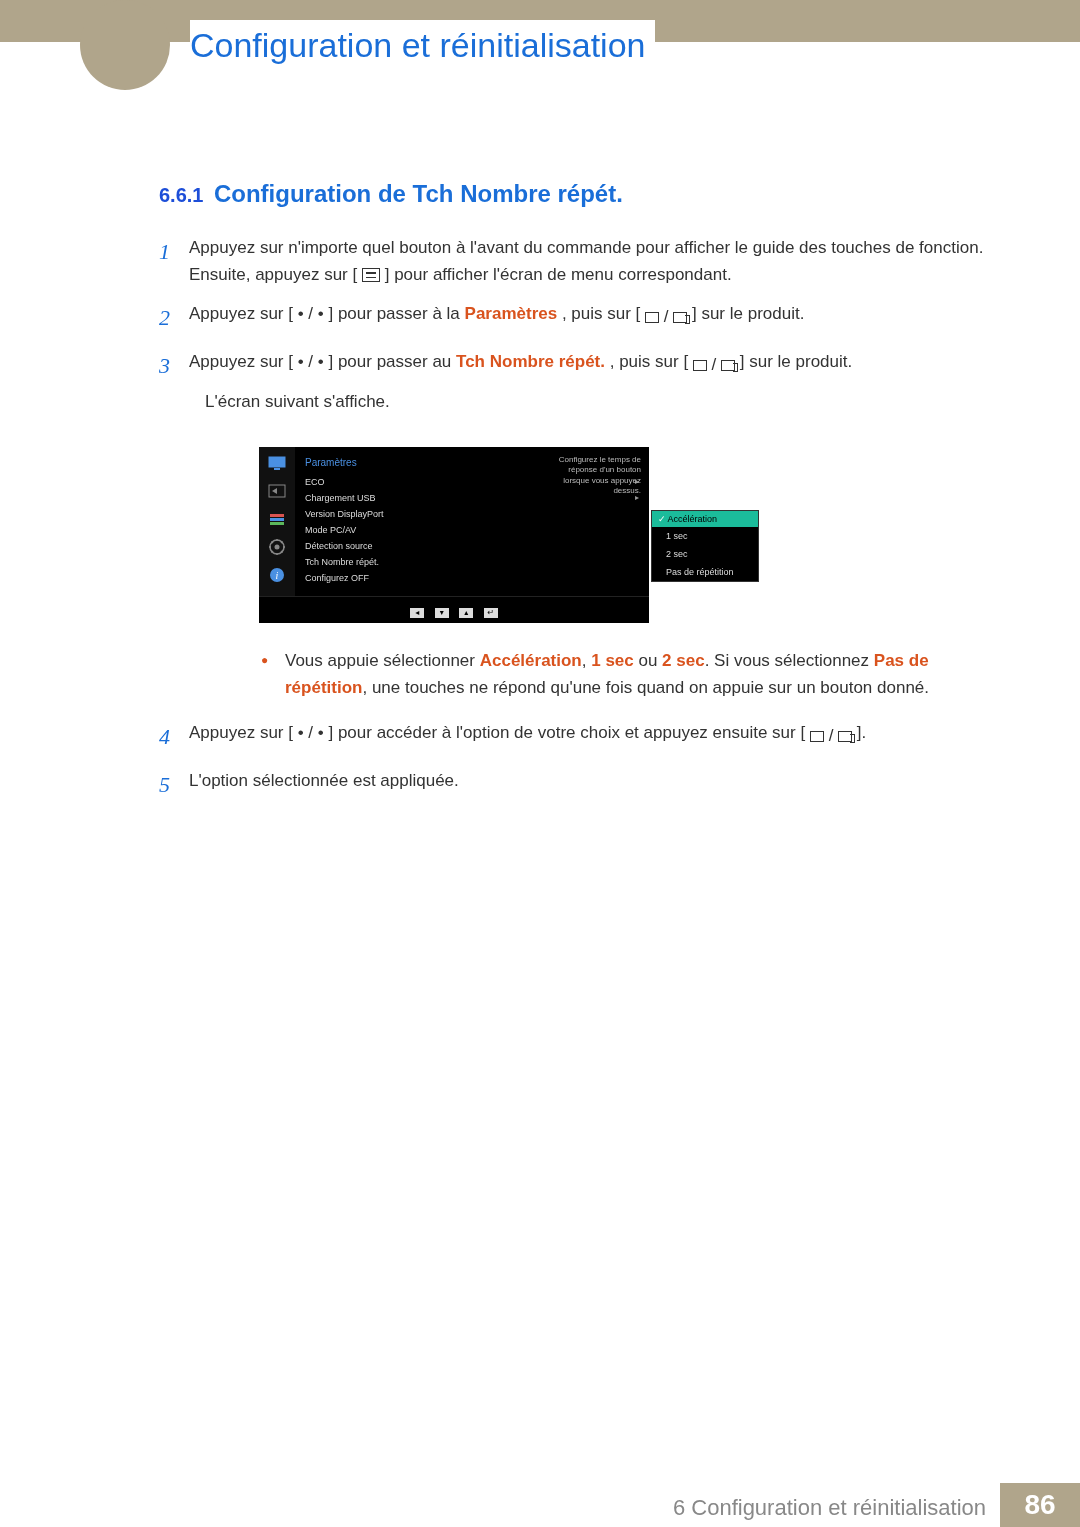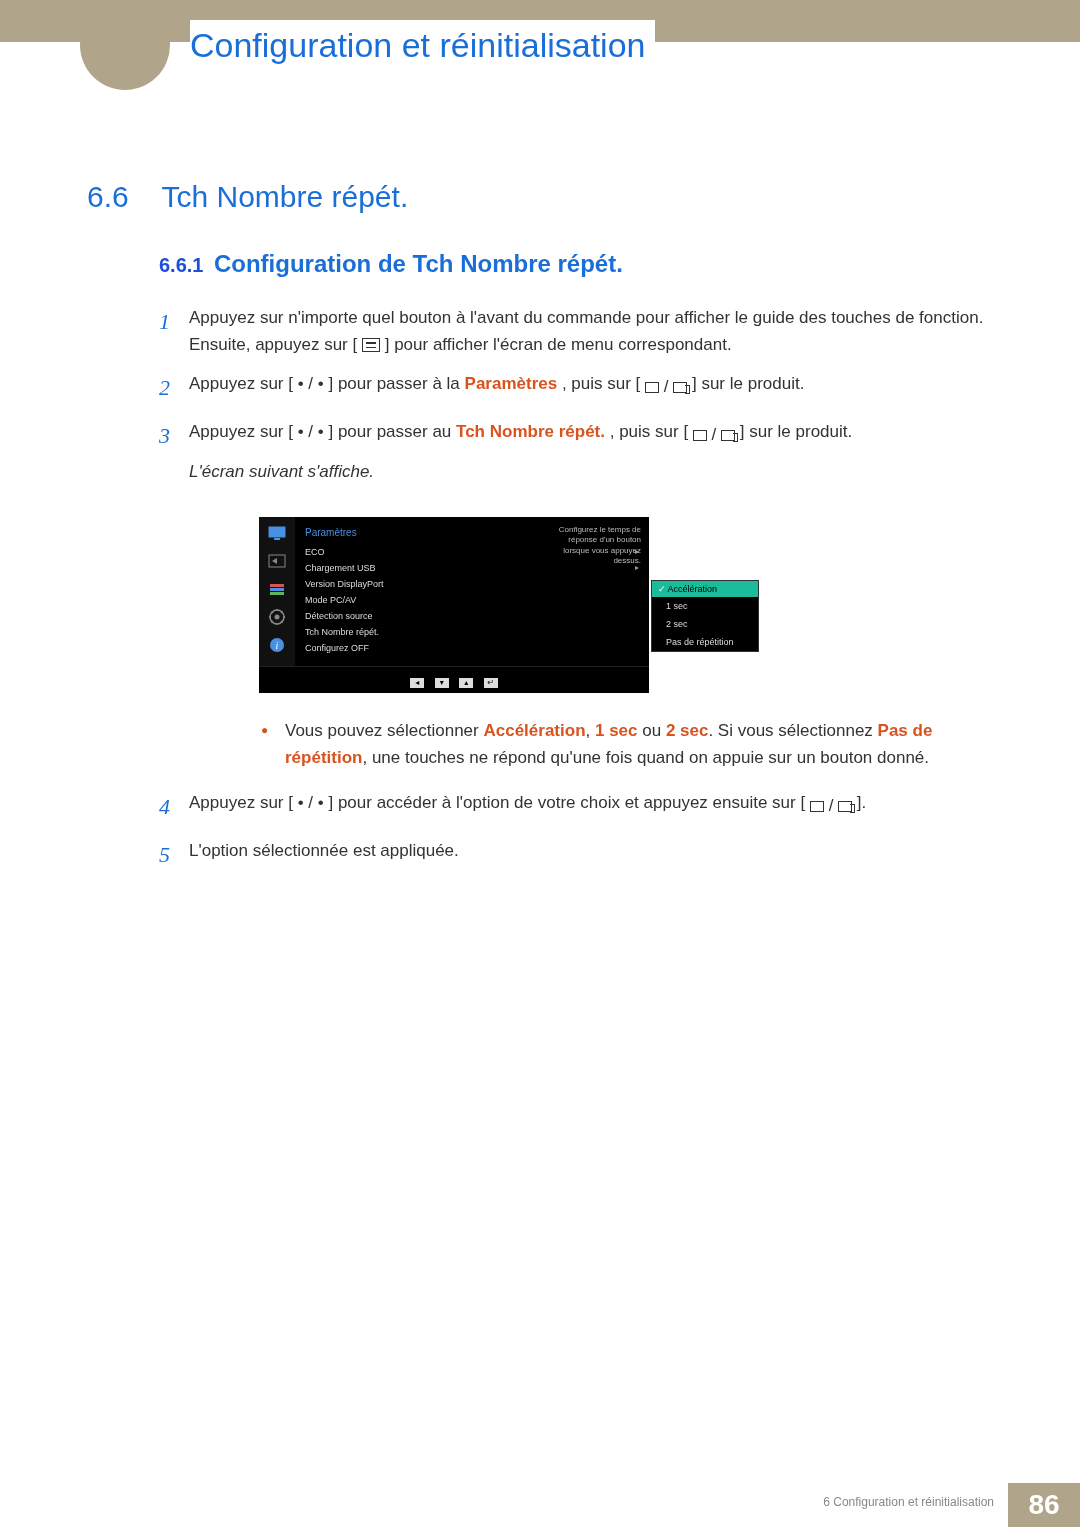--- a/index.html
+++ b/index.html
@@ -43,36 +43,32 @@
   .osd-popup-sel { background: #1bbc9b; color: #000; font-size: 9px; padding: 3px 6px; }
   .osd-popup-sel::before { content: '✓ '; color: #fff; }
   .osd-popup-item { color: #ddd; font-size: 9px; padding: 4px 14px; }
   .osd-help { position: absolute; top: 8px; right: 8px; width: 92px; color: #bbb; font-size: 8px; line-height: 1.3; z-index: 2; text-align: right; }
   .osd-navbar { background: #000; border-top: 1px solid #222; padding: 4px 0; text-align: center; }
   .osd-nav-icon { display: inline-block; width: 14px; height: 10px; background: #ddd; margin: 0 3px; color: #000; font-size: 8px; line-height: 10px; text-align: center; }
   .note-block { margin-left: 102px; margin-bottom: 18px; }
   .note-line { display: flex; margin-bottom: 4px; font-size: 17px; line-height: 1.6; }
   .bullet { color: #d9531e; width: 24px; flex-shrink: 0; font-size: 12px; padding-top: 4px; }
   .footer { position: absolute; bottom: 0; left: 0; width: 1080px; height: 44px; display: flex; justify-content: flex-end; align-items: stretch; }
-  .footer-text { color: #888; font-size: 12px; padding: 12px 14px 12px 0; }
-  .footer-pagenum { background: #b0a58b; color: #fff; width: 72px; font-size: 28px; display: flex; align-items: center; justify-content: center; font-weight: bold; }
+  .footer-text { color: #888; font-size: 22px; padding: 12px 14px 12px 0; }
+  .footer-pagenum { background: #b0a58b; color: #fff; width: 80px; font-size: 28px; display: flex; align-items: center; justify-content: center; font-weight: bold; }
 </style>
 </head>
 <body>
 
 <div class="page">
   <div class="top-bar"></div>
   <div class="chapter-circle"></div>
   <div class="chapter-title">Configuration et réinitialisation</div>
 
   <div class="content">
-    <div class="section-heading">
-      <span class="section-num">6.6</span>
-      <span class="section-title">Tch Nombre répét.</span>
-    </div>
 
 
     <div class="subsection">
       <span class="sub-num">6.6.1</span>
       <span class="sub-title">Configuration de Tch Nombre répét.</span>
     </div>
 
     <div class="steps">
       <div class="step">
         <div class="step-num">1</div>
@@ -93,21 +89,21 @@
         </div>
       </div>
       <div class="step">
         <div class="step-num">3</div>
         <div class="step-text">
           <span>Appuyez sur [ • / • ] pour passer au </span>
           <span class="hl">Tch Nombre répét.</span>
           <span>, puis sur [</span>
           <span class="icon-dual"><span class="icon-rect"></span> / <span class="icon-rect2"></span></span>
           <span>] sur le produit.</span>
-          <div class="sub-step" style="margin-left:0;margin-top:10px;font-style:italic;">L'écran suivant s'affiche.</div>
+          <div class="sub-step" style="margin-left:16px;margin-top:10px;">L'écran suivant s'affiche.</div>
         </div>
       </div>
 
       <div class="osd-container">
         <div class="osd">
           <div class="osd-body">
             <div class="osd-sidebar">
               <div class="osd-icon">
                   <svg width="18" height="14" viewBox="0 0 18 14">
                     <rect x="1" y="1" width="16" height="10" fill="#4a90e2" stroke="#4a90e2"></rect>
@@ -165,21 +161,21 @@
             <span class="osd-nav-icon">▴</span>
             <span class="osd-nav-icon">↵</span>
           </div>
         </div>
       </div>
 
       <div class="note-block">
         <div class="note-line">
           <span class="bullet">●</span>
           <span>
-            <span>Vous pouvez sélectionner </span><span class="hl">Accélération</span><span>, </span><span class="hl">1 sec</span><span> ou </span><span class="hl">2 sec</span><span>. Si vous sélectionnez </span><span class="hl">Pas de répétition</span><span>, une touches ne répond qu'une fois quand on appuie sur un bouton donné.</span>
+            <span>Vous appuie sélectionner </span><span class="hl">Accélération</span><span>, </span><span class="hl">1 sec</span><span> ou </span><span class="hl">2 sec</span><span>. Si vous sélectionnez </span><span class="hl">Pas de répétition</span><span>, une touches ne répond qu'une fois quand on appuie sur un bouton donné.</span>
           </span>
         </div>
       </div>
 
       <div class="step">
         <div class="step-num">4</div>
         <div class="step-text">
           <span>Appuyez sur [ • / • ] pour accéder à l'option de votre choix et appuyez ensuite sur [</span>
           <span class="icon-dual"><span class="icon-rect"></span> / <span class="icon-rect2"></span></span>
           <span>].</span>

